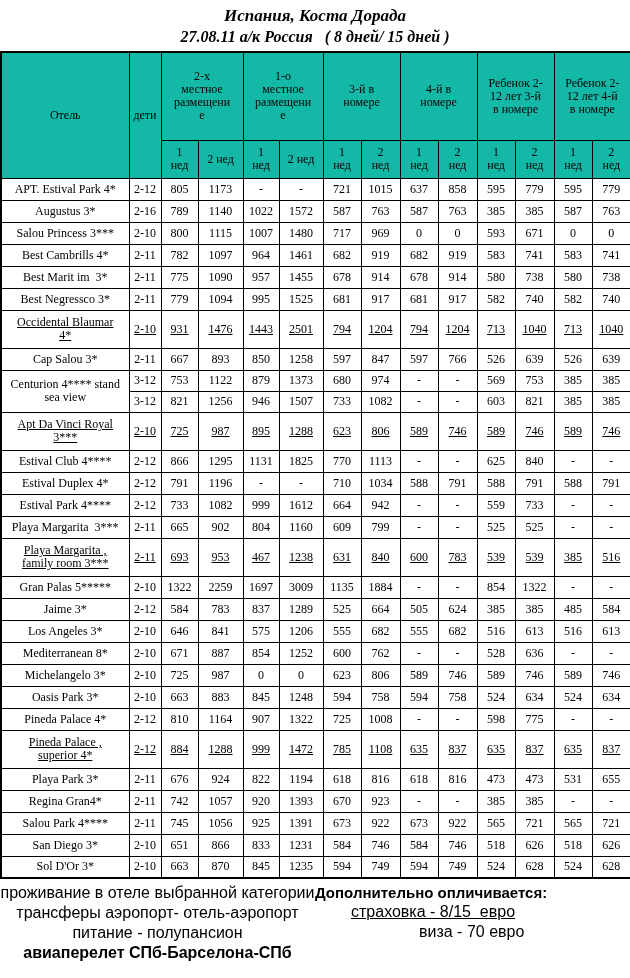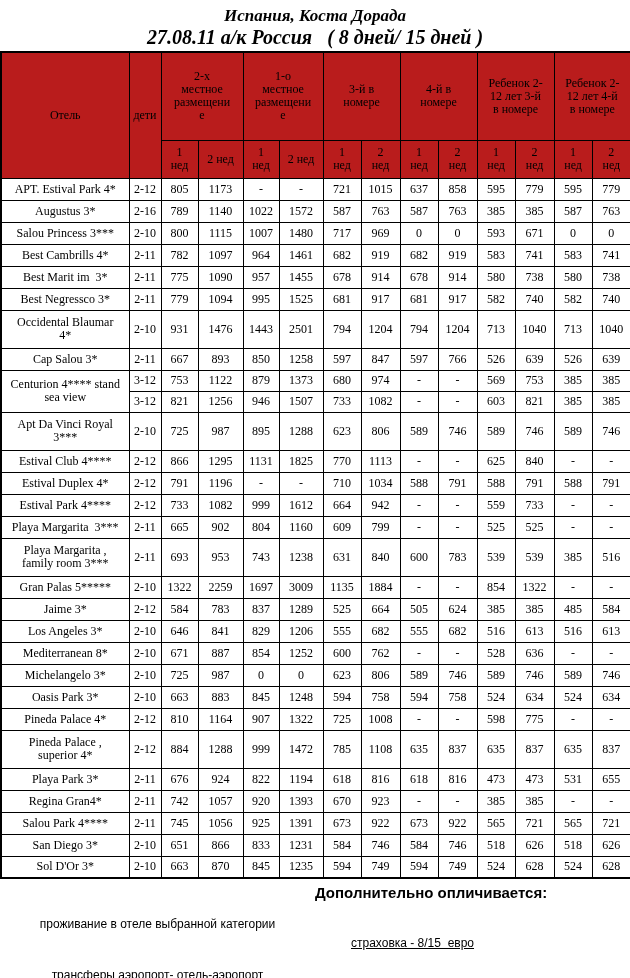--- a/index.html
+++ b/index.html
@@ -1,38 +1,38 @@
 <!DOCTYPE html>
 <html><head>
 <meta charset="utf-8">
 <style>
   html,body { margin:0; padding:0; background:#ffffff; }
   body { width:630px; height:978px; font-family:"Liberation Serif", serif; color:#000; }
 
   .title-block { text-align:center; padding-top:5px; }
   .title-line1 { font-size:17px; font-weight:bold; font-style:italic; line-height:21px; white-space:pre; }
-  .title-line2 { font-size:20px; font-weight:bold; font-style:italic; line-height:22px; white-space:pre; }
+  .title-line2 { font-size:16px; font-weight:bold; font-style:italic; line-height:22px; white-space:pre; }
 
   table.price { border-collapse:collapse; table-layout:fixed; width:630px; margin-top:3px;
                 border:2px solid #000; }
   table.price td { border:1px solid #000; text-align:center; vertical-align:middle;
                    font-size:12px; line-height:13px; padding:0; overflow:hidden; }
-  td.hdr { background:#b91c1c; }
+  td.hdr { background:#14b8a6; }
   td.pre { white-space:pre-wrap; }
   tr.hrow1 { height:88px; }
   tr.hrow2 { height:38px; }
   tr.r22 { height:22px; }
-  tr.r38 { height:38px; }
+  tr.r38 { height:38px;text-decoration:underline; }
   tr.r21 { height:21px; }
 
   .footer { display:flex; margin-top:4px; font-family:"Liberation Sans", sans-serif; }
   .footer-left { width:315px; text-align:center; }
   .footer-right { width:315px; text-align:left; }
   .f-title { font-size:15px; font-weight:bold; line-height:19px; white-space:pre; }
-  .f-item { font-size:12px; line-height:20px; white-space:pre;margin-top:31px; }
+  .f-item { font-size:16px; line-height:20px; white-space:pre; }
   .f-item.bold { font-weight:bold; }
   .fr-item1 { padding-left:36px;text-decoration:underline; }
   .fr-item2 { padding-left:104px; }
 </style>
 </head>
 <body>
 
 <div class="title-block">
   <div class="title-line1">Испания, Коста Дорада</div>
   <div class="title-line2">27.08.11 а/к Россия   ( 8 дней/ 15 дней )</div>
@@ -345,21 +345,21 @@
         <td>525</td>
         <td>-</td>
         <td>-</td>
       </tr>
       <tr class="r38">
         <td class="pre" rowspan="1">Playa Margarita ,
 family room 3***</td>
         <td>2-11</td>
         <td>693</td>
         <td>953</td>
-        <td>743</td>
+        <td>467</td>
         <td>1238</td>
         <td>631</td>
         <td>840</td>
         <td>600</td>
         <td>783</td>
         <td>539</td>
         <td>539</td>
         <td>385</td>
         <td>516</td>
       </tr>
@@ -393,21 +393,21 @@
         <td>385</td>
         <td>385</td>
         <td>485</td>
         <td>584</td>
       </tr>
       <tr class="r22">
         <td class="pre" rowspan="1">Los Angeles 3*</td>
         <td>2-10</td>
         <td>646</td>
         <td>841</td>
-        <td>829</td>
+        <td>575</td>
         <td>1206</td>
         <td>555</td>
         <td>682</td>
         <td>555</td>
         <td>682</td>
         <td>516</td>
         <td>613</td>
         <td>516</td>
         <td>613</td>
       </tr>

